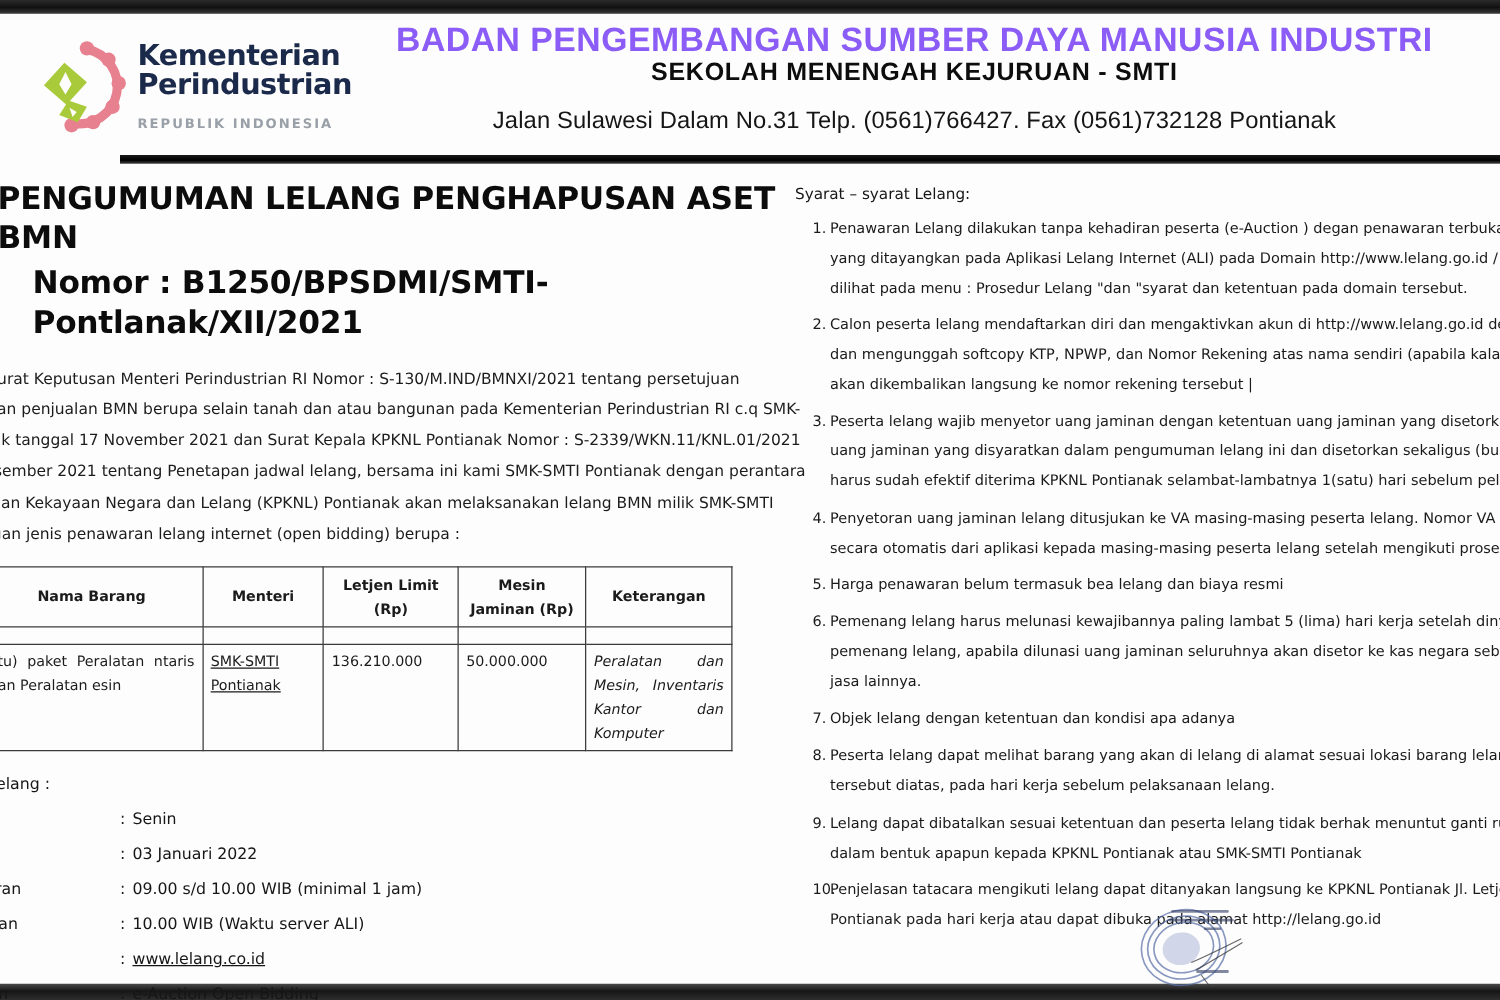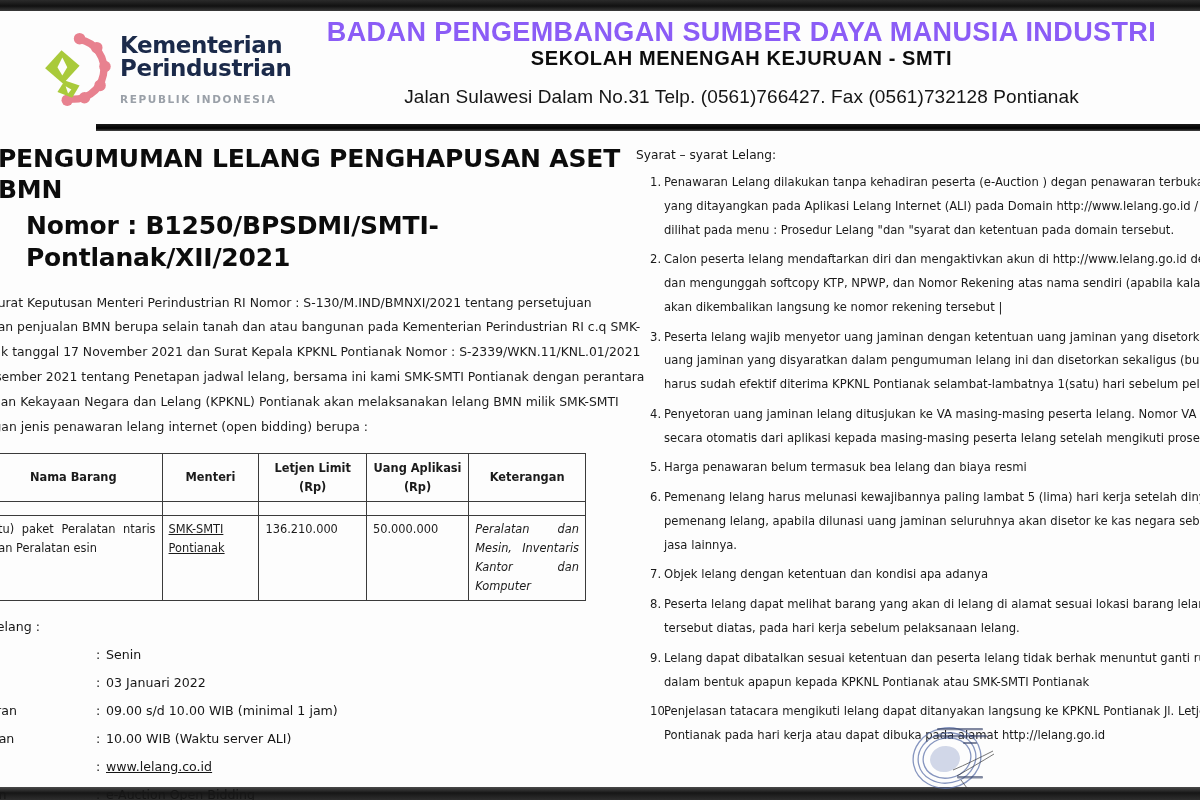--- a/index.html
+++ b/index.html
@@ -22,21 +22,21 @@
     position:absolute; left:0; right:0; top:0; height:11px;
     background:linear-gradient(#2b2b2b,#111 55%,#3a3a3a);
   }
   .scanbar-bottom {
     position:absolute; left:0; right:0; bottom:0; height:13px;
     background:linear-gradient(#4a4a4a,#161616 45%,#2e2e2e);
   }
 
   
   .kop {
-    position:absolute; left:14px; top:11px; width:1000px; height:104px;
+    position:absolute; left:4px; top:11px; width:1000px; height:104px;
   }
   .logo-wrap {
     position:absolute; left:18px; top:12px;
     width:250px; height:92px;
     display:flex; align-items:center; gap:6px;
   }
   .logo-mark { width:82px; height:82px; position:relative; flex:none; }
   .logo-text { line-height:1.0; }
   .logo-l1, .logo-l2 {
     font-family:"DejaVu Sans", sans-serif;
@@ -219,21 +219,21 @@
       <p>yanan Kekayaan Negara dan Lelang (KPKNL) Pontianak akan melaksanakan lelang BMN milik SMK-SMTI</p>
       <p>engan jenis penawaran lelang internet (open bidding) berupa :</p>
     </div>
 
     <table class="bmn">
       <thead>
         <tr>
           <th class="c-nama">Nama Barang</th>
           <th class="c-lok">Menteri</th>
           <th class="c-harga">Letjen Limit (Rp)</th>
-          <th class="c-uang">Uang Aplikasi (Rp)</th>
+          <th class="c-uang">Mesin Jaminan (Rp)</th>
           <th class="c-ket">Keterangan</th>
         </tr>
       </thead>
       <tbody>
         <tr class="spacer">
           <td></td>
           <td></td>
           <td></td>
           <td></td>
           <td></td>

